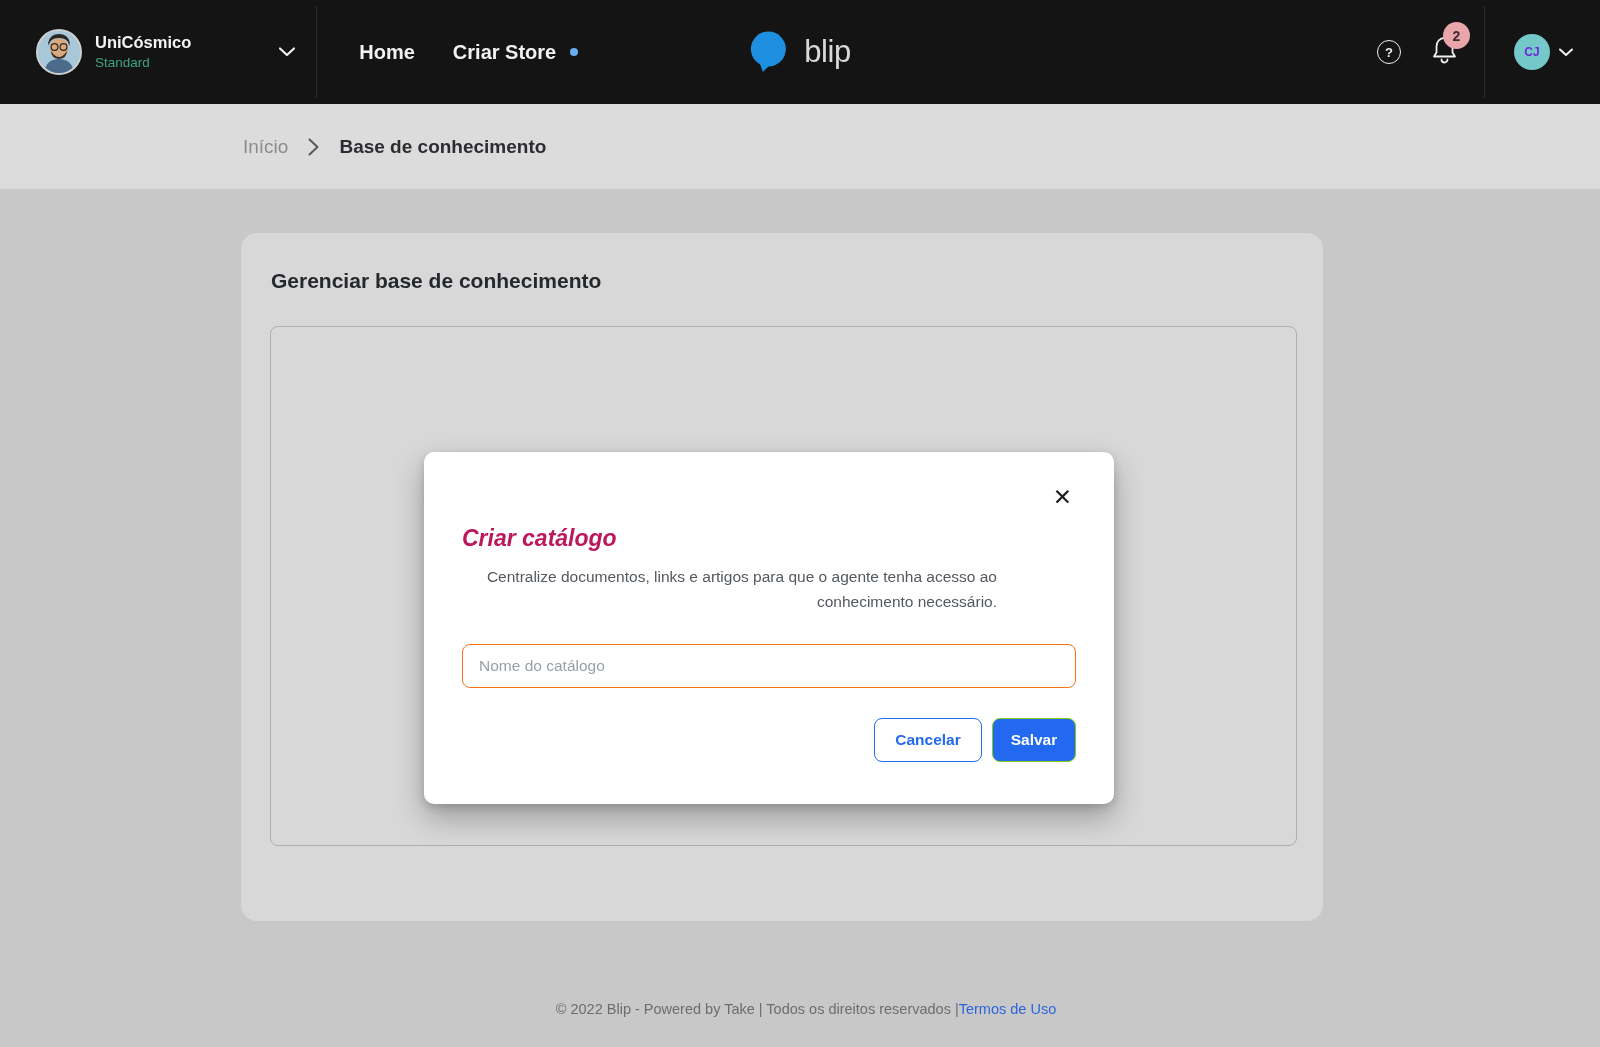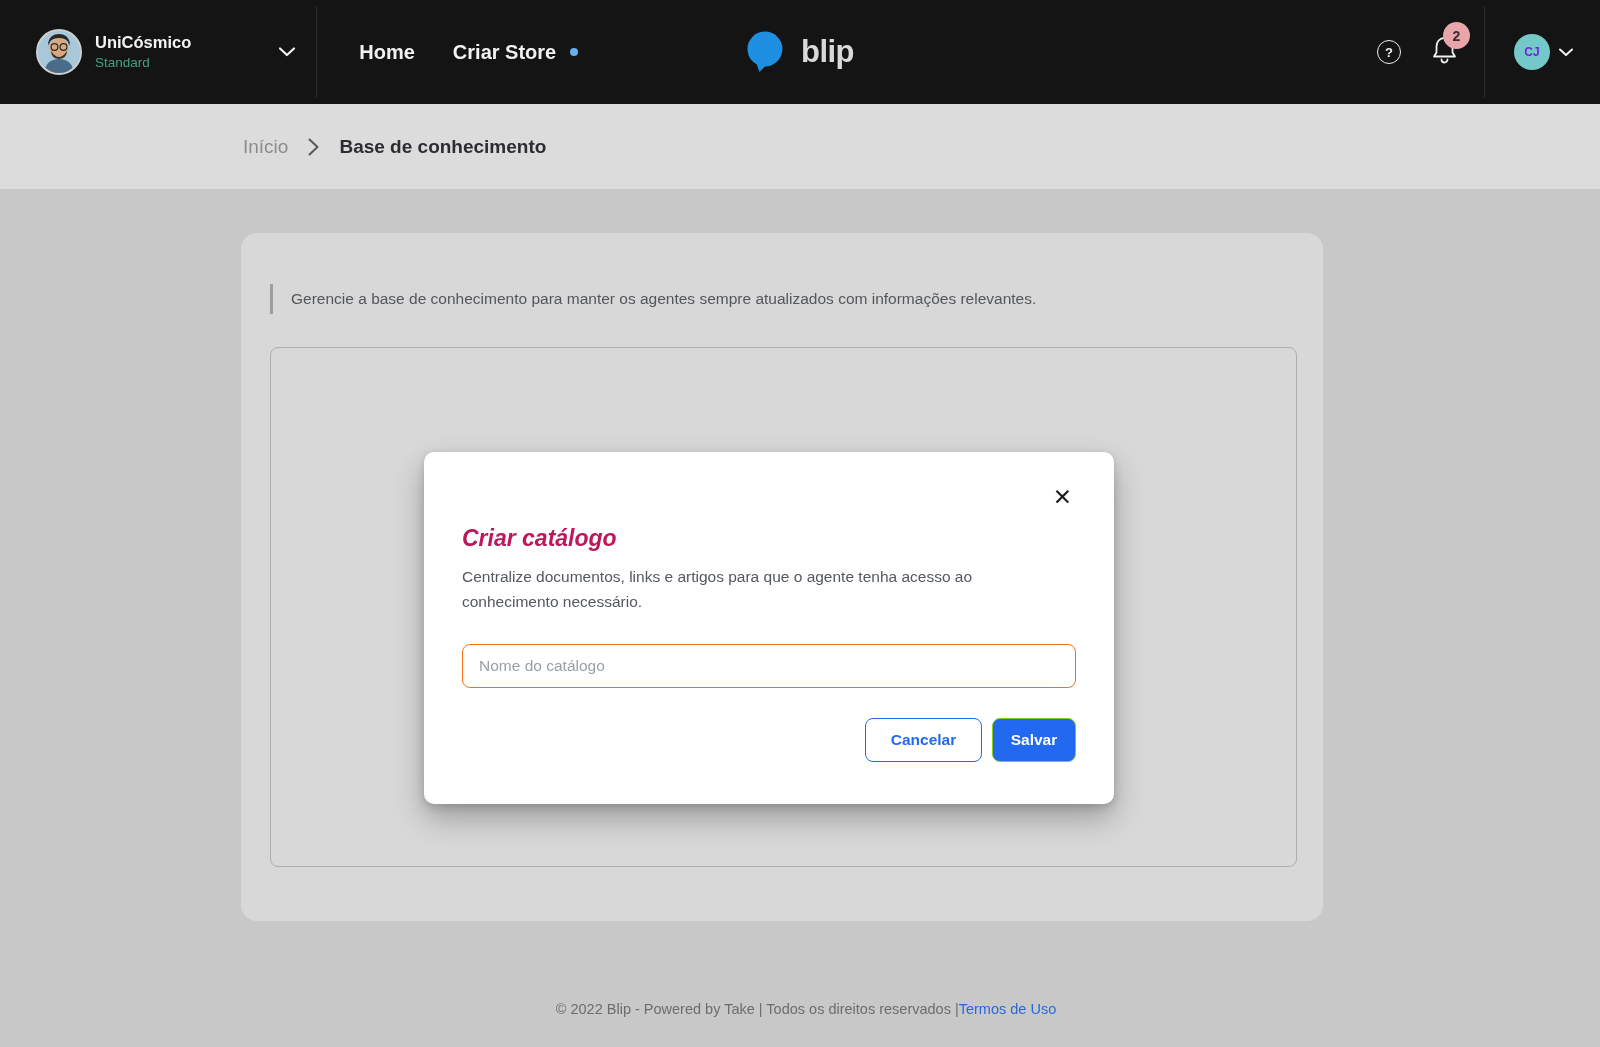--- a/index.html
+++ b/index.html
@@ -29,21 +29,21 @@
   .tenant-plan { font-size:13.5px; color:#3FA37E; margin-top:3px; }
   .chev { display:inline-block; }
   .tenant .chev { margin-left:88px; }
   .v-divider { width:1px; height:92px; background:#2C2C2C; margin-left:21px; }
   .nav-links { display:flex; align-items:center; margin-left:42px; gap:38px; }
   .nav-link { font-size:20px; font-weight:bold; color:#F2F2F2; cursor:pointer; display:flex; align-items:center; }
   .store-dot { width:8px; height:8px; border-radius:50%; background:#66AFF2; margin-left:14px; }
 
   .logo { position:absolute; left:50%; top:50%; transform:translate(-50%,-50%);
           display:flex; align-items:center; }
-  .logo-text { font-size:31px; font-weight:bold; color:#D9D9D9; letter-spacing:-0.5px; margin-left:17px; }
+  .logo-text { font-size:31px; font-weight:normal; color:#D9D9D9; letter-spacing:-0.5px; margin-left:17px; }
 
   .nav-right { margin-left:auto; display:flex; align-items:center; }
   .help-icon {
     width:24px; height:24px; border:1.6px solid #EFEFEF; border-radius:50%;
     display:flex; align-items:center; justify-content:center;
     font-size:13px; font-weight:bold; color:#EFEFEF; cursor:pointer;
   }
   .bell-wrap { position:relative; margin-left:31px; cursor:pointer; }
   .badge {
     position:absolute; top:-14px; right:-13px;
@@ -99,33 +99,33 @@
     background:#FFFFFF; border-radius:10px;
     box-shadow:0 14px 30px rgba(0,0,0,0.28), 0 3px 8px rgba(0,0,0,0.15);
     padding:40px 38px 32px 38px;
   }
   .modal-close {
     position:absolute; top:34px; right:42px;
     font-size:23px; line-height:1; color:#1C1E21;
     cursor:pointer; font-weight:400;
   }
   .modal-title { margin-top:33px; font-size:23px; font-weight:bold; color:#be185d;font-style:italic; }
-  .modal-desc { margin-top:12px; font-size:15.5px; line-height:25px; color:#54585F; max-width:535px; }
+  .modal-desc { margin-top:12px; font-size:15.5px; line-height:25px; color:#54585F; max-width:535px;text-align:right; }
   .modal-input {
     margin-top:30px; width:614px; height:44px;
     border:1px solid #f97316; border-radius:8px;
     padding:0 16px; font-size:15.5px; color:#33373C;
     font-family:"Liberation Sans", sans-serif;
     background:#FFFFFF; outline:none; display:block;
   }
   .modal-input::placeholder { color:#999FA6; }
   .modal-actions { margin-top:30px; display:flex; justify-content:flex-end; gap:10px; }
   .btn { height:44px; border-radius:8px; font-size:15.5px; font-weight:bold;
          font-family:"Liberation Sans", sans-serif; cursor:pointer; }
-  .btn-cancel { width:117px; background:#FFFFFF; border:1px solid #2269EF; color:#2269EF; }
+  .btn-cancel { width:108px; background:#FFFFFF; border:1px solid #2269EF; color:#2269EF; }
   .btn-save { width:84px; background:#2269EF; border:1px solid #84cc16; color:#FFFFFF; }
 </style>
 </head>
 <body>
 
 <header class="navbar">
   <div class="tenant">
     <div class="tenant-avatar">
       <svg width="42" height="42" viewBox="0 0 42 42">
         <rect width="42" height="42" fill="#A8C8DA"></rect>
@@ -197,21 +197,21 @@
   <span class="crumb-sep">
     <svg width="11" height="18" viewBox="0 0 11 18">
         <polyline points="1.5,1.5 9.5,9 1.5,16.5" fill="none" stroke="#55585C" stroke-width="2" stroke-linecap="round" stroke-linejoin="round"></polyline>
       </svg>
   </span>
   <span class="crumb-current">Base de conhecimento</span>
 </div>
 
 <div class="main">
   <section class="card">
-    <div class="card-subtitle">Gerencie a base de conhecimento para manter os agentes sempre atualizados com informações relevantes.</div>
+    <h1 class="card-title">Gerenciar base de conhecimento</h1>
     <div class="empty-box"></div>
   </section>
 
   <div class="footer">
     <span>© 2022 Blip - Powered by Take | Todos os direitos reservados |</span><a>Termos de Uso</a>
   </div>
 </div>
 
 <div class="modal">
   <span class="modal-close">✕</span>

